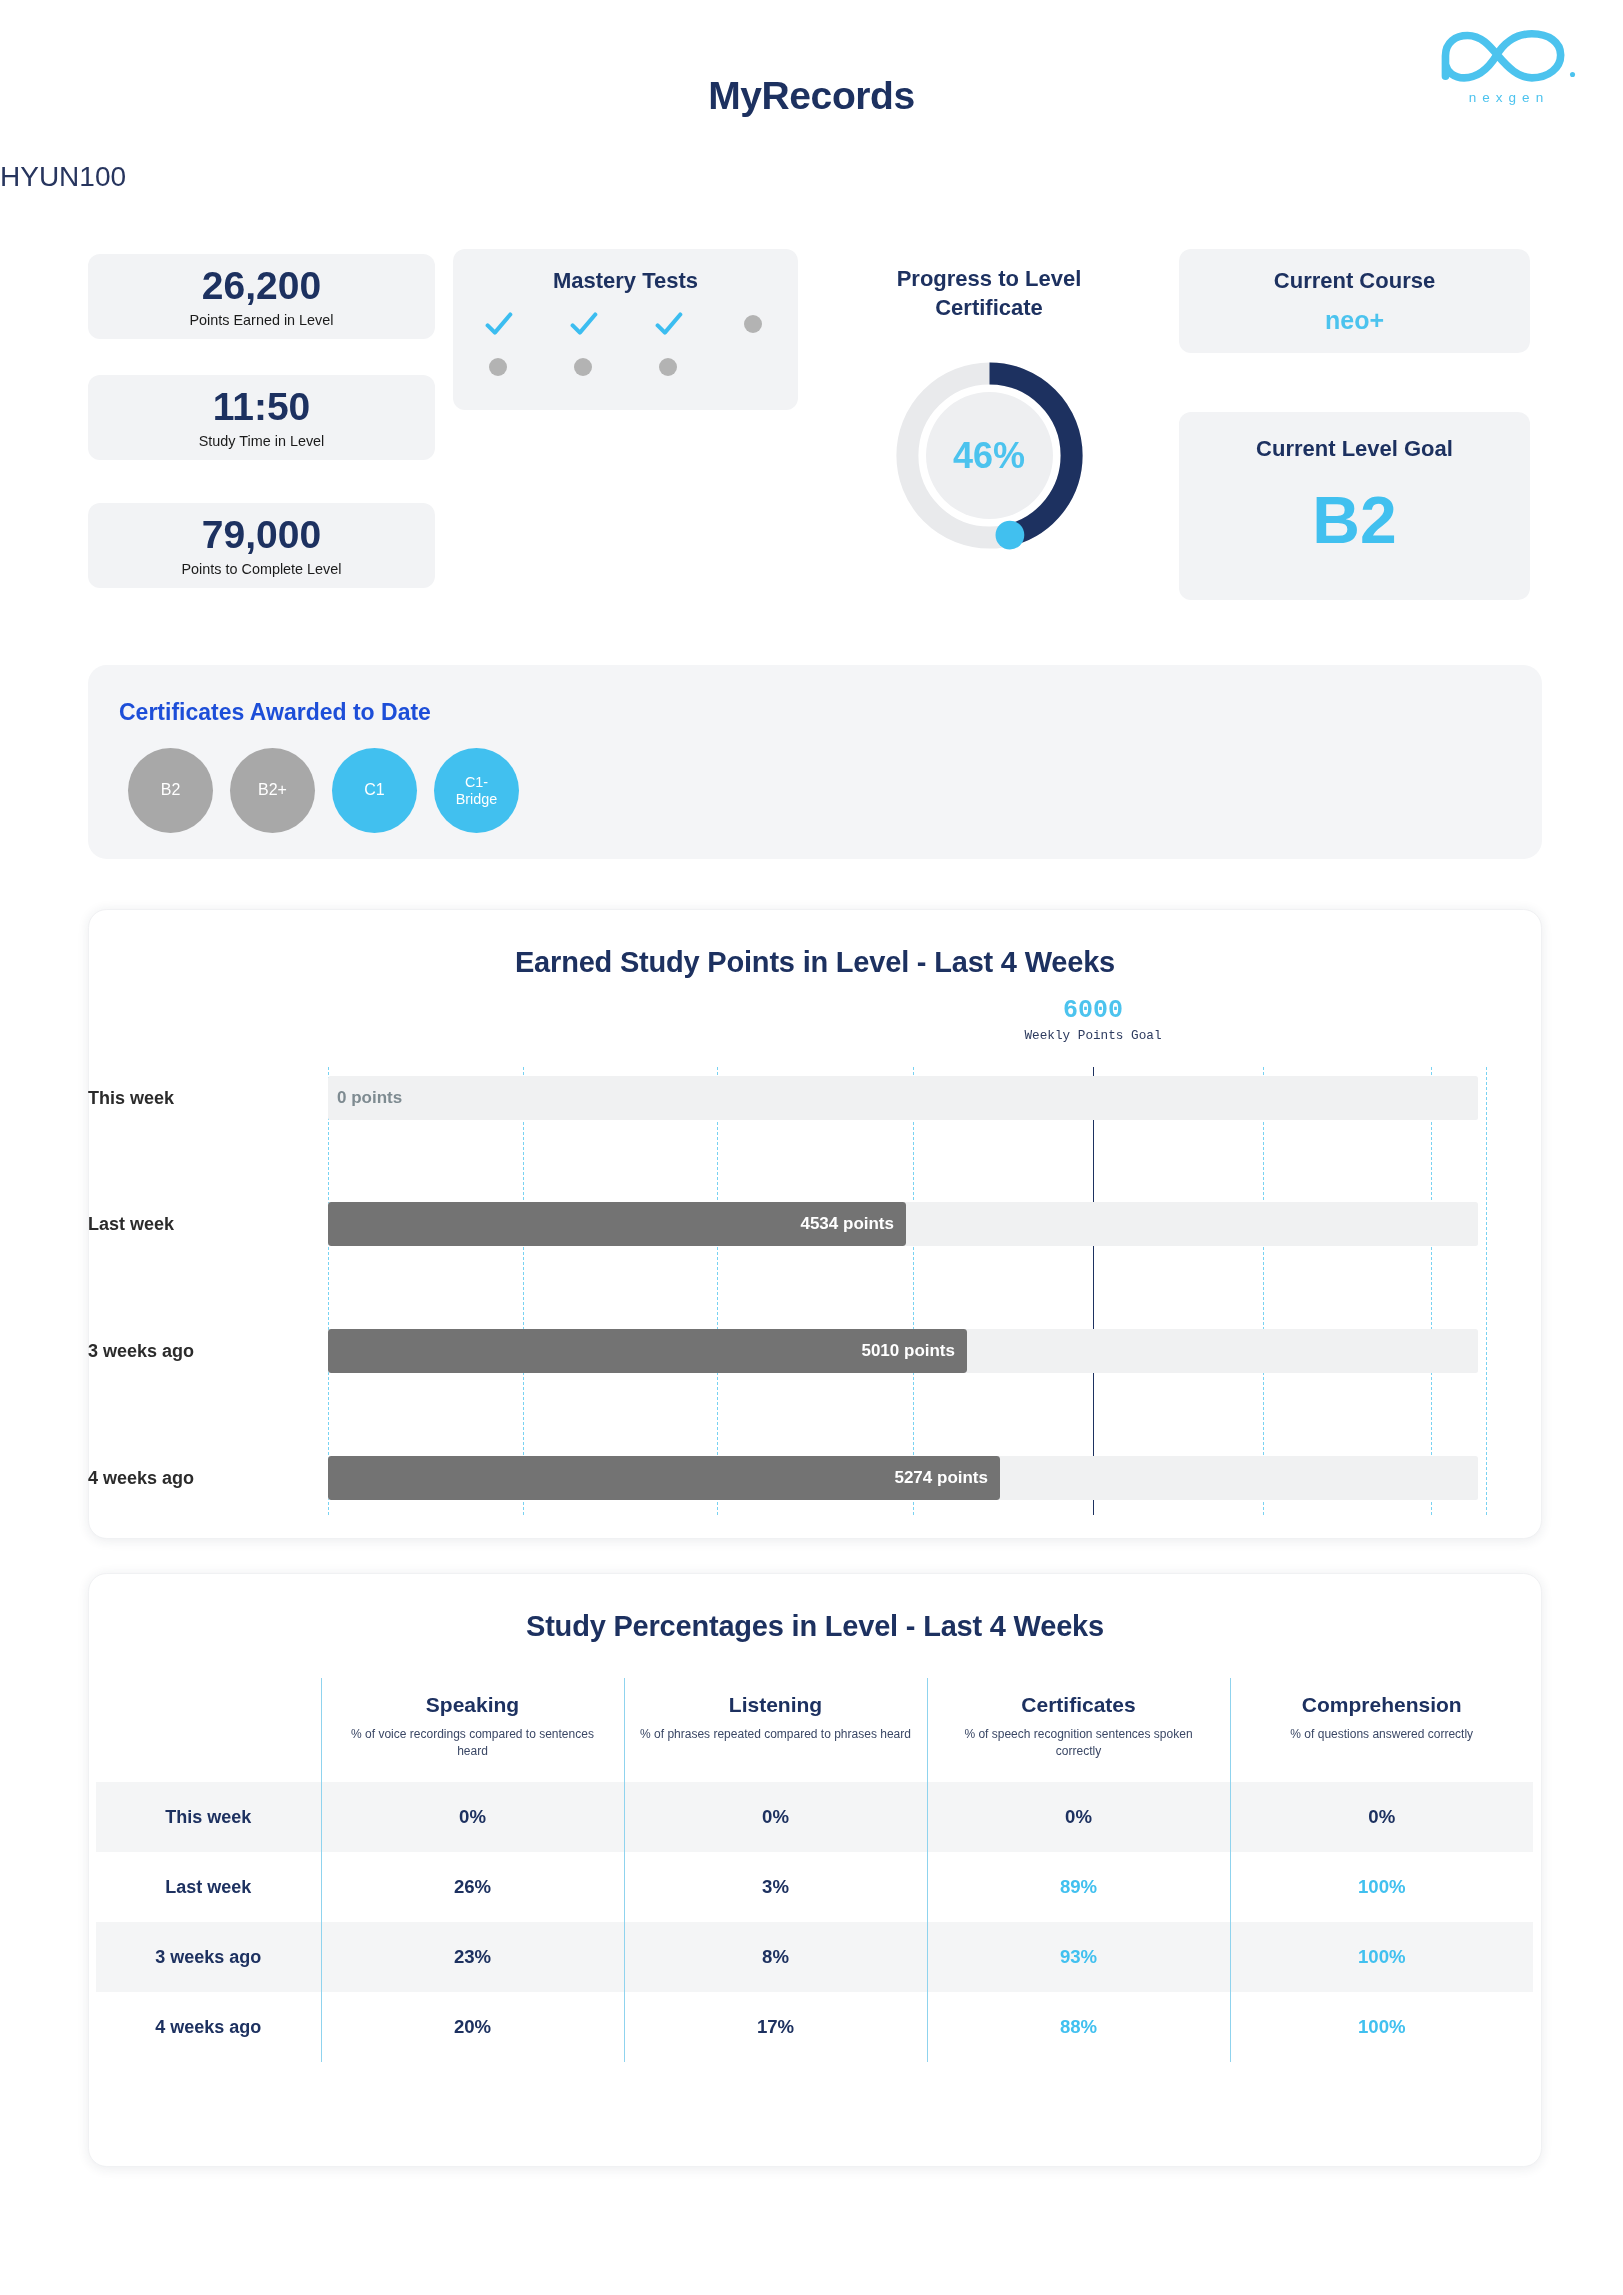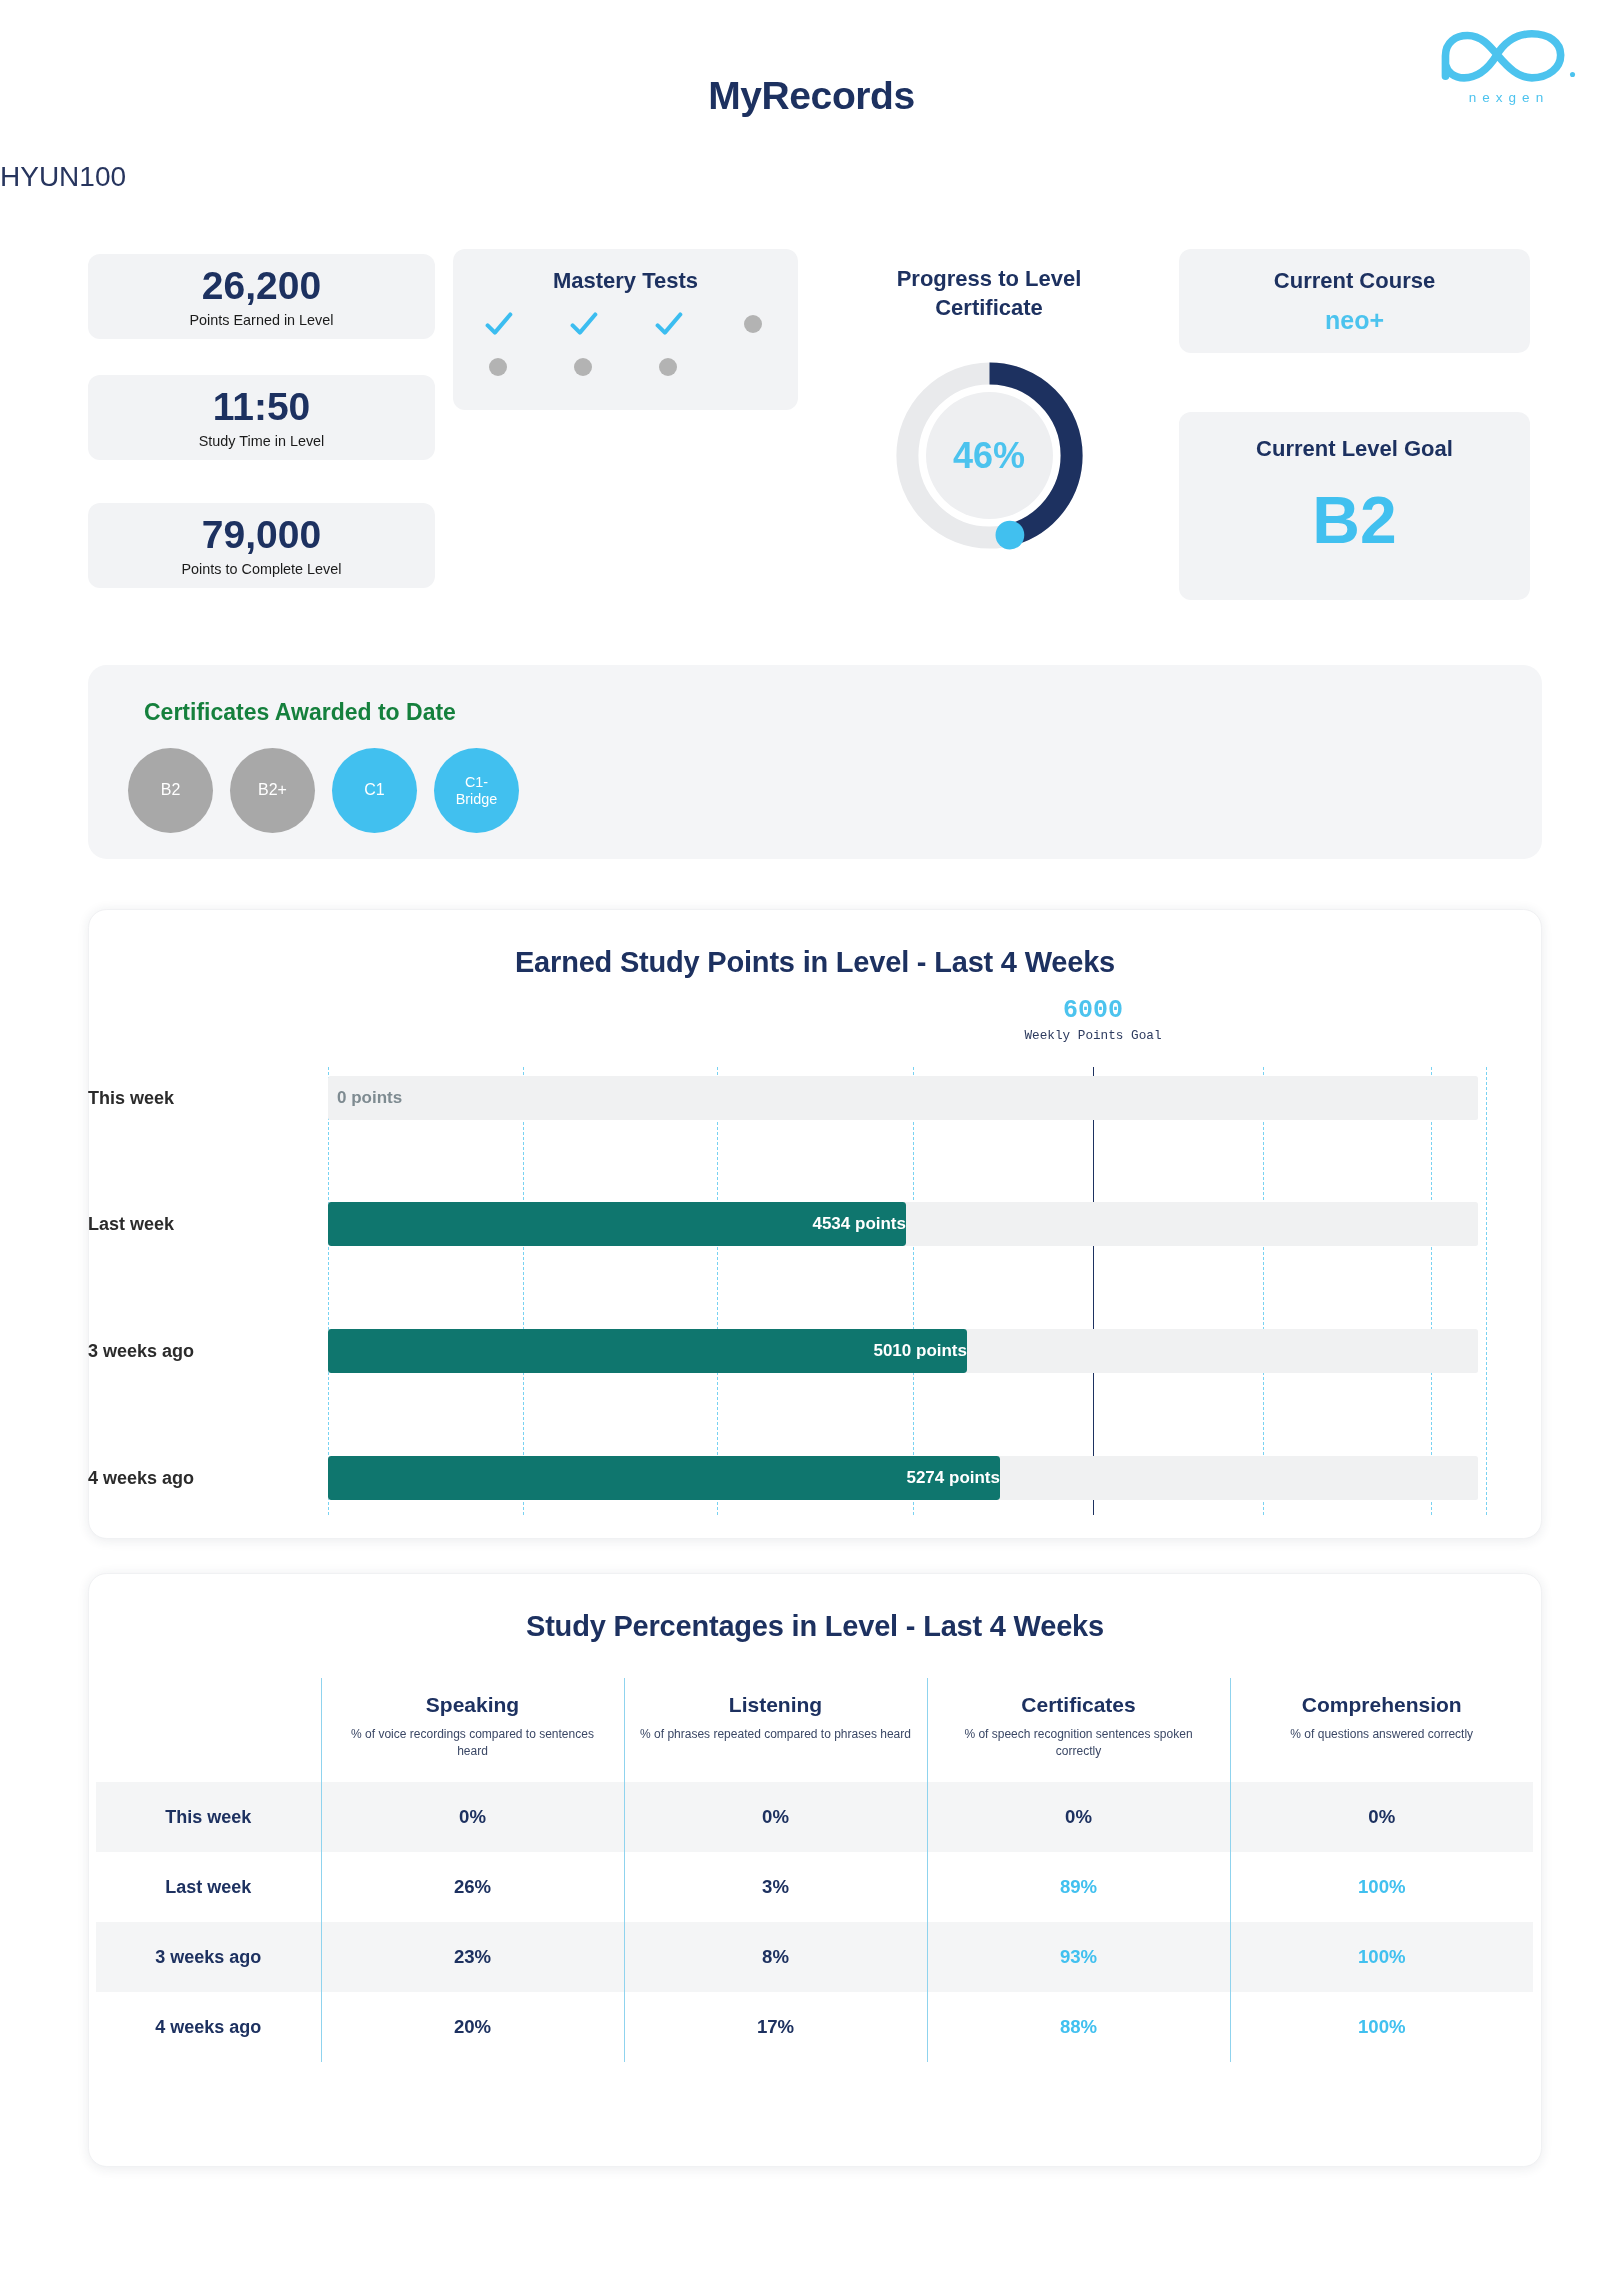--- a/index.html
+++ b/index.html
@@ -79,21 +79,21 @@
   }
   .card-heading { font-size:22px; font-weight:bold; color:#1d3160; }
   .card-accent { font-size:25px; font-weight:bold; color:#4cc3ee; margin-top:12px; }
   .card-big { font-size:66px; font-weight:bold; color:#41c0ef; margin-top:25px; line-height:1; }
 
   
   #certs-panel {
     position:absolute; left:88px; top:665px; width:1454px; height:194px;
     background:#f4f5f7; border-radius:18.6px; padding:34px 0 0 20px;
   }
-  .certs-title { font-size:23px; font-weight:bold; color:#15803d; margin-left:36px; }
+  .certs-title { font-size:23px; font-weight:bold; color:#1d4ed8; margin-left:11px; }
   .certs-row { display:flex; gap:17px; margin-top:22px; margin-left:20px; }
   .cert-badge {
     width:85px; height:85px; border-radius:50%;
     display:flex; align-items:center; justify-content:center; text-align:center;
     color:#fff; font-size:16px; font-weight:500; line-height:1.15;
   }
   .cert-badge.grey { background:#a8a8a8; }
   .cert-badge.blue { background:#41c0ef; }
   .cert-badge.small { font-size:14.4px; }
 
@@ -125,23 +125,23 @@
   .bar-row { position:absolute; left:0; width:1623px; height:44px; }
   .bar-label {
     position:absolute; left:88px; width:228px; top:50%; transform:translateY(-50%);
     font-size:18px; font-weight:bold; color:#2b2b2b;
   }
   .bar-track {
     position:absolute; left:328px; width:1150px; height:44px;
     background:#f0f1f2; border-radius:2.5px;
   }
   .bar-fill {
-    position:absolute; left:0; top:0; height:44px; background:#0f766e;
+    position:absolute; left:0; top:0; height:44px; background:#737373;
     border-radius:3.4px; display:flex; align-items:center; justify-content:flex-end;
-    color:#fff; font-size:17px; font-weight:bold;
+    padding-right:12px; color:#fff; font-size:17px; font-weight:bold;
   }
   .bar-zero {
     position:absolute; left:337px; top:50%; transform:translateY(-50%);
     color:#7e8b91; font-size:17px; font-weight:bold;
   }
 
   
   #table-panel { left:88px; top:1573px; width:1454px; height:594px; }
   .table-wrap { position:absolute; left:0; top:1678px; width:1623px; }
   .tbl { border-collapse:collapse; width:1437px; margin-left:96px; table-layout:fixed; }

